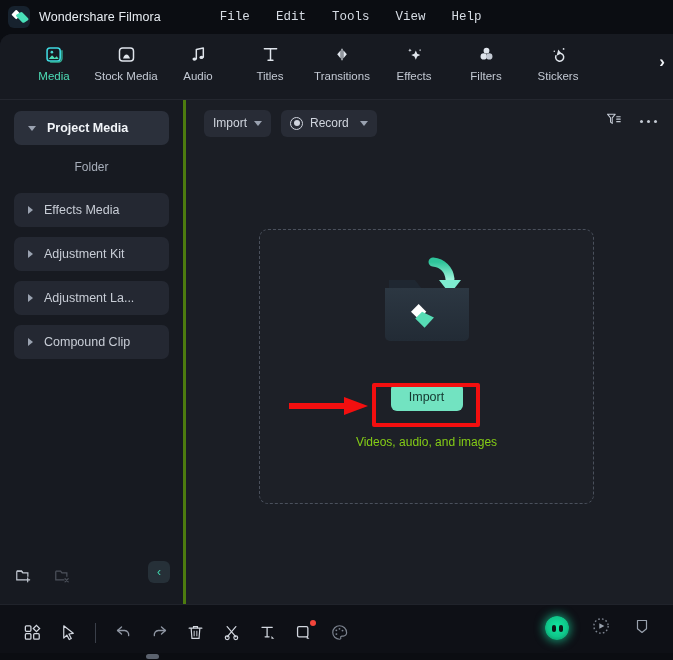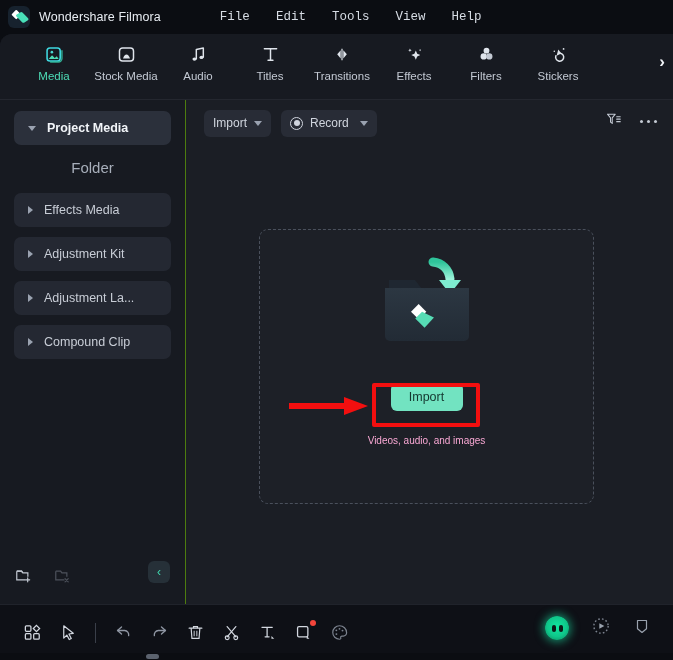--- a/index.html
+++ b/index.html
@@ -84,21 +84,21 @@
   .tab-chevron {
     position: absolute; right: 8px; top: 18px;
     color: #f0f3f7; font-size: 17px; font-weight: 600;
   }
 
   
   .sidebar {
     position: absolute; left: 0; top: 100px;
     width: 186px; height: 504px;
     background: #171a21;
-    border-right: 1px solid #4d7c0f;
+    border-right: 3px solid #4d7c0f;
   }
   .side-item {
     position: relative;
     margin: 0 14px 10px 14px;
     height: 34px; border-radius: 7px;
     display: flex; align-items: center;
     background: #242832;
     padding-left: 14px;
   }
   .side-item.first { margin-top: 11px; }
@@ -114,21 +114,21 @@
     border-left: 4px solid transparent;
     border-right: 4px solid transparent;
     border-top: 5px solid #9aa2b0;
   }
   .side-item .s-lab { font-size: 12.5px; color: #c8cdd6; white-space: nowrap; }
   .side-item.active { background: #2b303b; }
   .side-item.active .s-lab { color: #f2f5f9; font-weight: bold; }
   .folder-head {
     height: 24px; margin: 6px 0 14px 0;
     display: flex; align-items: center; justify-content: center;
-    font-size: 15px; color: #a7aeba;
+    font-size: 12px; color: #a7aeba;
   }
 
   .side-footer {
     position: absolute; left: 0; bottom: 10px;
     width: 186px; height: 34px;
     display: flex; align-items: center; padding-left: 14px; gap: 20px;
   }
   .side-footer .collapse-btn {
     position: absolute; right: 16px; top: 1px;
     width: 22px; height: 22px; border-radius: 6px;
@@ -193,21 +193,21 @@
   .import-btn {
     position: absolute; left: 50%; top: 153px;
     transform: translateX(-50%);
     width: 72px; height: 28px; border-radius: 6px;
     background: #72e3c1;
     display: flex; align-items: center; justify-content: center;
     color: #14372f; font-size: 12.5px;
   }
   .dz-sub {
     position: absolute; left: 0; top: 205px; width: 100%;
-    text-align: center; color: #f9a8d4; font-size: 10px;
+    text-align: center; color: #84cc16; font-size: 12px;
   }
 
   
   .anno-box {
     position: absolute;
     left: 372px; top: 383px;
     width: 108px; height: 44px;
     border: 4px solid #f30f0f;
     border-radius: 2px;
     pointer-events: none;

